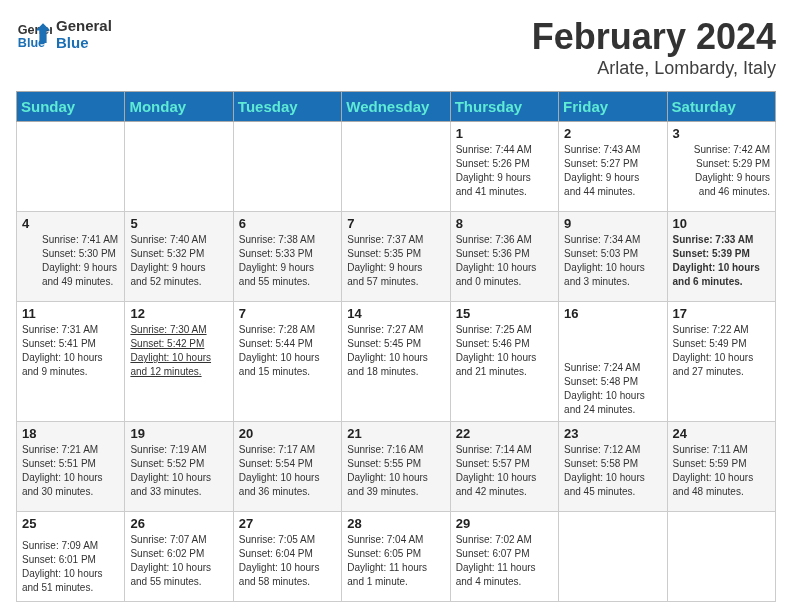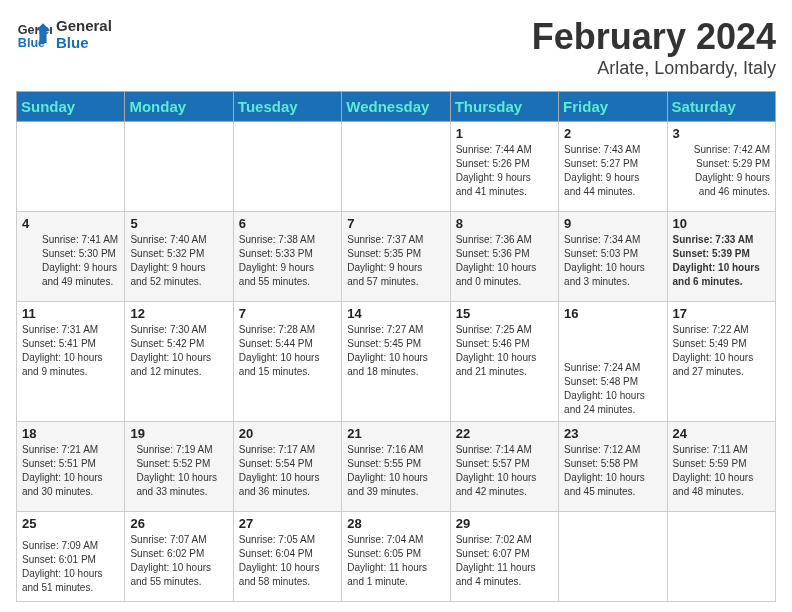--- a/index.html
+++ b/index.html
@@ -191,21 +191,21 @@
       <tr class="odd-row">
         <td>
           <div class="day-num">11</div>
           <div class="cell-info" style="white-space: pre-line;">Sunrise: 7:31 AM
 Sunset: 5:41 PM
 Daylight: 10 hours
 and 9 minutes.</div>
         </td>
         <td>
           <div class="day-num">12</div>
-          <div class="cell-info" style="white-space: pre-line;">Sunrise: 7:30 AM
+          <div class="cell-info" style="white-space: pre-line; text-decoration: underline;">Sunrise: 7:30 AM
 Sunset: 5:42 PM
 Daylight: 10 hours
 and 12 minutes.</div>
         </td>
         <td>
           <div class="day-num">7</div>
           <div class="cell-info" style="white-space: pre-line;">Sunrise: 7:28 AM
 Sunset: 5:44 PM
 Daylight: 10 hours
 and 15 minutes.</div>
@@ -242,21 +242,21 @@
       <tr class="even-row">
         <td>
           <div class="day-num">18</div>
           <div class="cell-info" style="white-space: pre-line;">Sunrise: 7:21 AM
 Sunset: 5:51 PM
 Daylight: 10 hours
 and 30 minutes.</div>
         </td>
         <td>
           <div class="day-num">19</div>
-          <div class="cell-info" style="white-space: pre-line; margin-left: 6px;">Sunrise: 7:19 AM
+          <div class="cell-info" style="white-space: pre-line;">Sunrise: 7:19 AM
 Sunset: 5:52 PM
 Daylight: 10 hours
 and 33 minutes.</div>
         </td>
         <td>
           <div class="day-num">20</div>
           <div class="cell-info" style="white-space: pre-line;">Sunrise: 7:17 AM
 Sunset: 5:54 PM
 Daylight: 10 hours
 and 36 minutes.</div>

